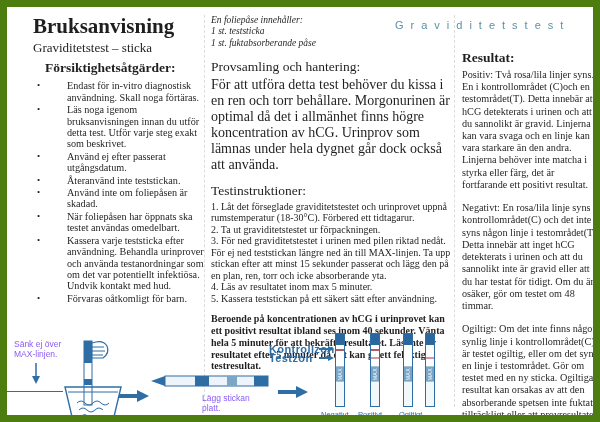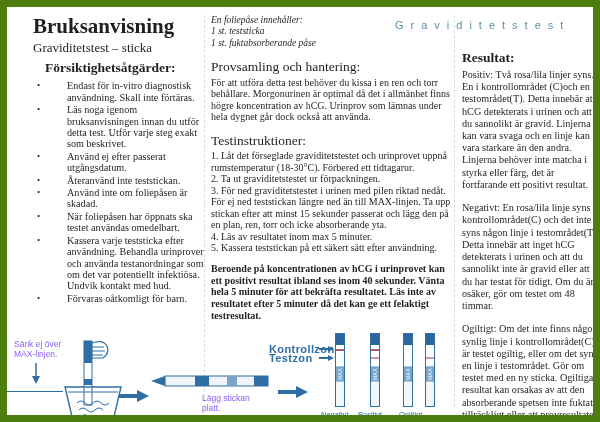--- a/index.html
+++ b/index.html
@@ -21,21 +21,21 @@
   .page-title{font-size:21px;font-weight:bold;margin:0;line-height:1.1;}
   .page-subtitle{font-size:13px;margin-top:3px;line-height:1.1;}
   .h-precautions{font-size:13.5px;font-weight:bold;margin:6px 0 4px 12px;line-height:1.1;}
   .bullet-item{position:relative;padding-left:34px;font-size:10.2px;line-height:1.12;margin:0 0 1px 0;}
   .bullet-item .marker{position:absolute;left:4px;top:0;font-size:9px;}
 
   
   .col-mid{position:absolute;left:204px;top:8px;width:244px;}
   .contents-note{font-style:italic;font-size:9.5px;line-height:1.2;}
   .mid-heading{font-size:13.5px;font-weight:normal;margin:10px 0 2px 0;line-height:1.15;}
-  .mid-par{font-size:10px;line-height:1.15;margin:0;}
+  .mid-par{font-size:14px;line-height:1.15;margin:0;}
   .instr{font-size:10px;line-height:1.15;margin:0;}
   .bold-note{font-size:10px;font-weight:bold;line-height:1.18;margin:9px 0 0 0;}
 
   
   .watermark{
     position:absolute;left:388px;top:12px;width:206px;
     font-family:"Liberation Sans","DejaVu Sans",sans-serif;
     font-size:11px;color:#5b90a6;letter-spacing:7px;white-space:nowrap;
   }
   .col-right{position:absolute;left:455px;top:44px;width:140px;}
@@ -86,21 +86,21 @@
 <div class="page">
 
   <div class="fold-line" style="left:197px"></div>
   <div class="fold-line" style="left:447px"></div>
 
   <div class="col-left">
     <h1 class="page-title">Bruksanvisning</h1>
     <div class="page-subtitle">Graviditetstest – sticka</div>
     <h2 class="h-precautions">Försiktighetsåtgärder:</h2>
     <div>
-      <div class="bullet-item"><span class="marker">•</span><span>Endast för in-vitro diagnostisk användning. Skall inte förtäras.</span></div>
+      <div class="bullet-item"><span class="marker">•</span><span>Endast för in-vitro diagnostisk användning. Skall noga förtäras.</span></div>
       <div class="bullet-item"><span class="marker">•</span><span>Läs noga igenom bruksanvisningen innan du utför detta test. Utför varje steg exakt som beskrivet.</span></div>
       <div class="bullet-item"><span class="marker">•</span><span>Använd ej efter passerat utgångsdatum.</span></div>
       <div class="bullet-item"><span class="marker">•</span><span>Återanvänd inte teststickan.</span></div>
       <div class="bullet-item"><span class="marker">•</span><span>Använd inte om foliepåsen är skadad.</span></div>
       <div class="bullet-item"><span class="marker">•</span><span>När foliepåsen har öppnats ska testet användas omedelbart.</span></div>
       <div class="bullet-item"><span class="marker">•</span><span>Kassera varje teststicka efter användning. Behandla urinprover och använda testanordningar som om det var potentiellt infektiösa. Undvik kontakt med hud.</span></div>
       <div class="bullet-item"><span class="marker">•</span><span>Förvaras oåtkomligt för barn.</span></div>
     </div>
   </div>
 

